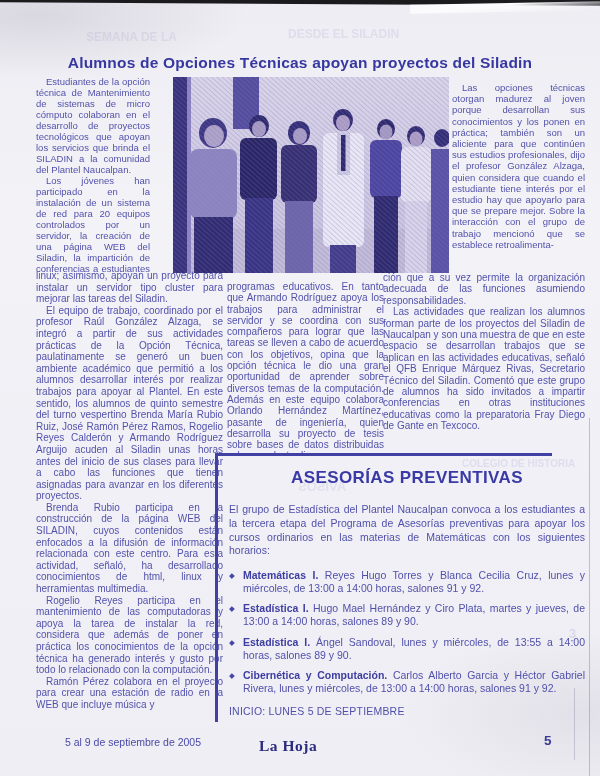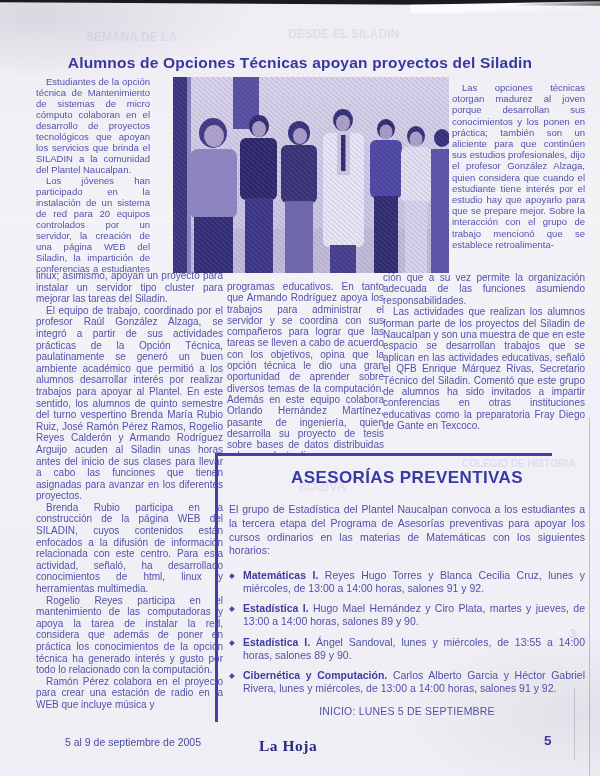--- a/index.html
+++ b/index.html
@@ -32,21 +32,21 @@
 
   .box-border-top{position:absolute;left:215px;top:453px;width:337px;height:3px;background:#4040a5;}
   .box-border-left{position:absolute;left:215px;top:453px;width:2.5px;height:269px;background:#4040a5;}
   .asesoria-box{position:absolute;left:218px;top:456px;width:356px;height:266px;padding:0 0 0 11px;color:#5050ab;}
   .box-title{margin-top:12px;text-align:center;font-size:17px;font-weight:bold;color:#3a3aa6;letter-spacing:.4px;}
   .box-intro{margin-top:15px;font-size:10.5px;line-height:13.8px;text-align:justify;}
   .box-list{margin:2px 0 0 0;padding:0;list-style:none;}
   .box-item{display:flex;gap:6px;margin-top:7.5px;font-size:10.5px;line-height:13px;text-align:justify;}
   .box-item .bullet{flex:0 0 8px;font-size:7.5px;line-height:13px;color:#4646a8;}
   .box-item b{color:#3d3da2;}
-  .box-start{margin-top:10px;text-align:center;font-size:10.5px;letter-spacing:.2px;}
+  .box-start{margin-top:10px;font-size:10.5px;letter-spacing:.2px;}
   .box-closing{margin-top:9px;font-size:10.5px;line-height:13.5px;text-align:justify;}
 
   .footer-date{position:absolute;left:36px;top:736px;font-size:10.5px;color:#4a4aa8;padding-left:29px;}
   .footer-pub{position:absolute;left:259px;top:737px;font-family:"Liberation Serif", serif;font-size:15.5px;font-weight:bold;color:#2c2c7e;letter-spacing:.5px;}
   .footer-page{position:absolute;left:544px;top:733px;font-size:13.5px;font-weight:bold;color:#3b3b94;}
 
   .bleed{position:absolute;color:#8b8bc0;font-weight:bold;pointer-events:none;}
   .bt0{left:86px;top:30px;font-size:12px;opacity:.16;}
   .bt1{left:288px;top:27px;font-size:12px;opacity:.16;}
   .bt2{left:462px;top:458px;font-size:10px;opacity:.18;}

